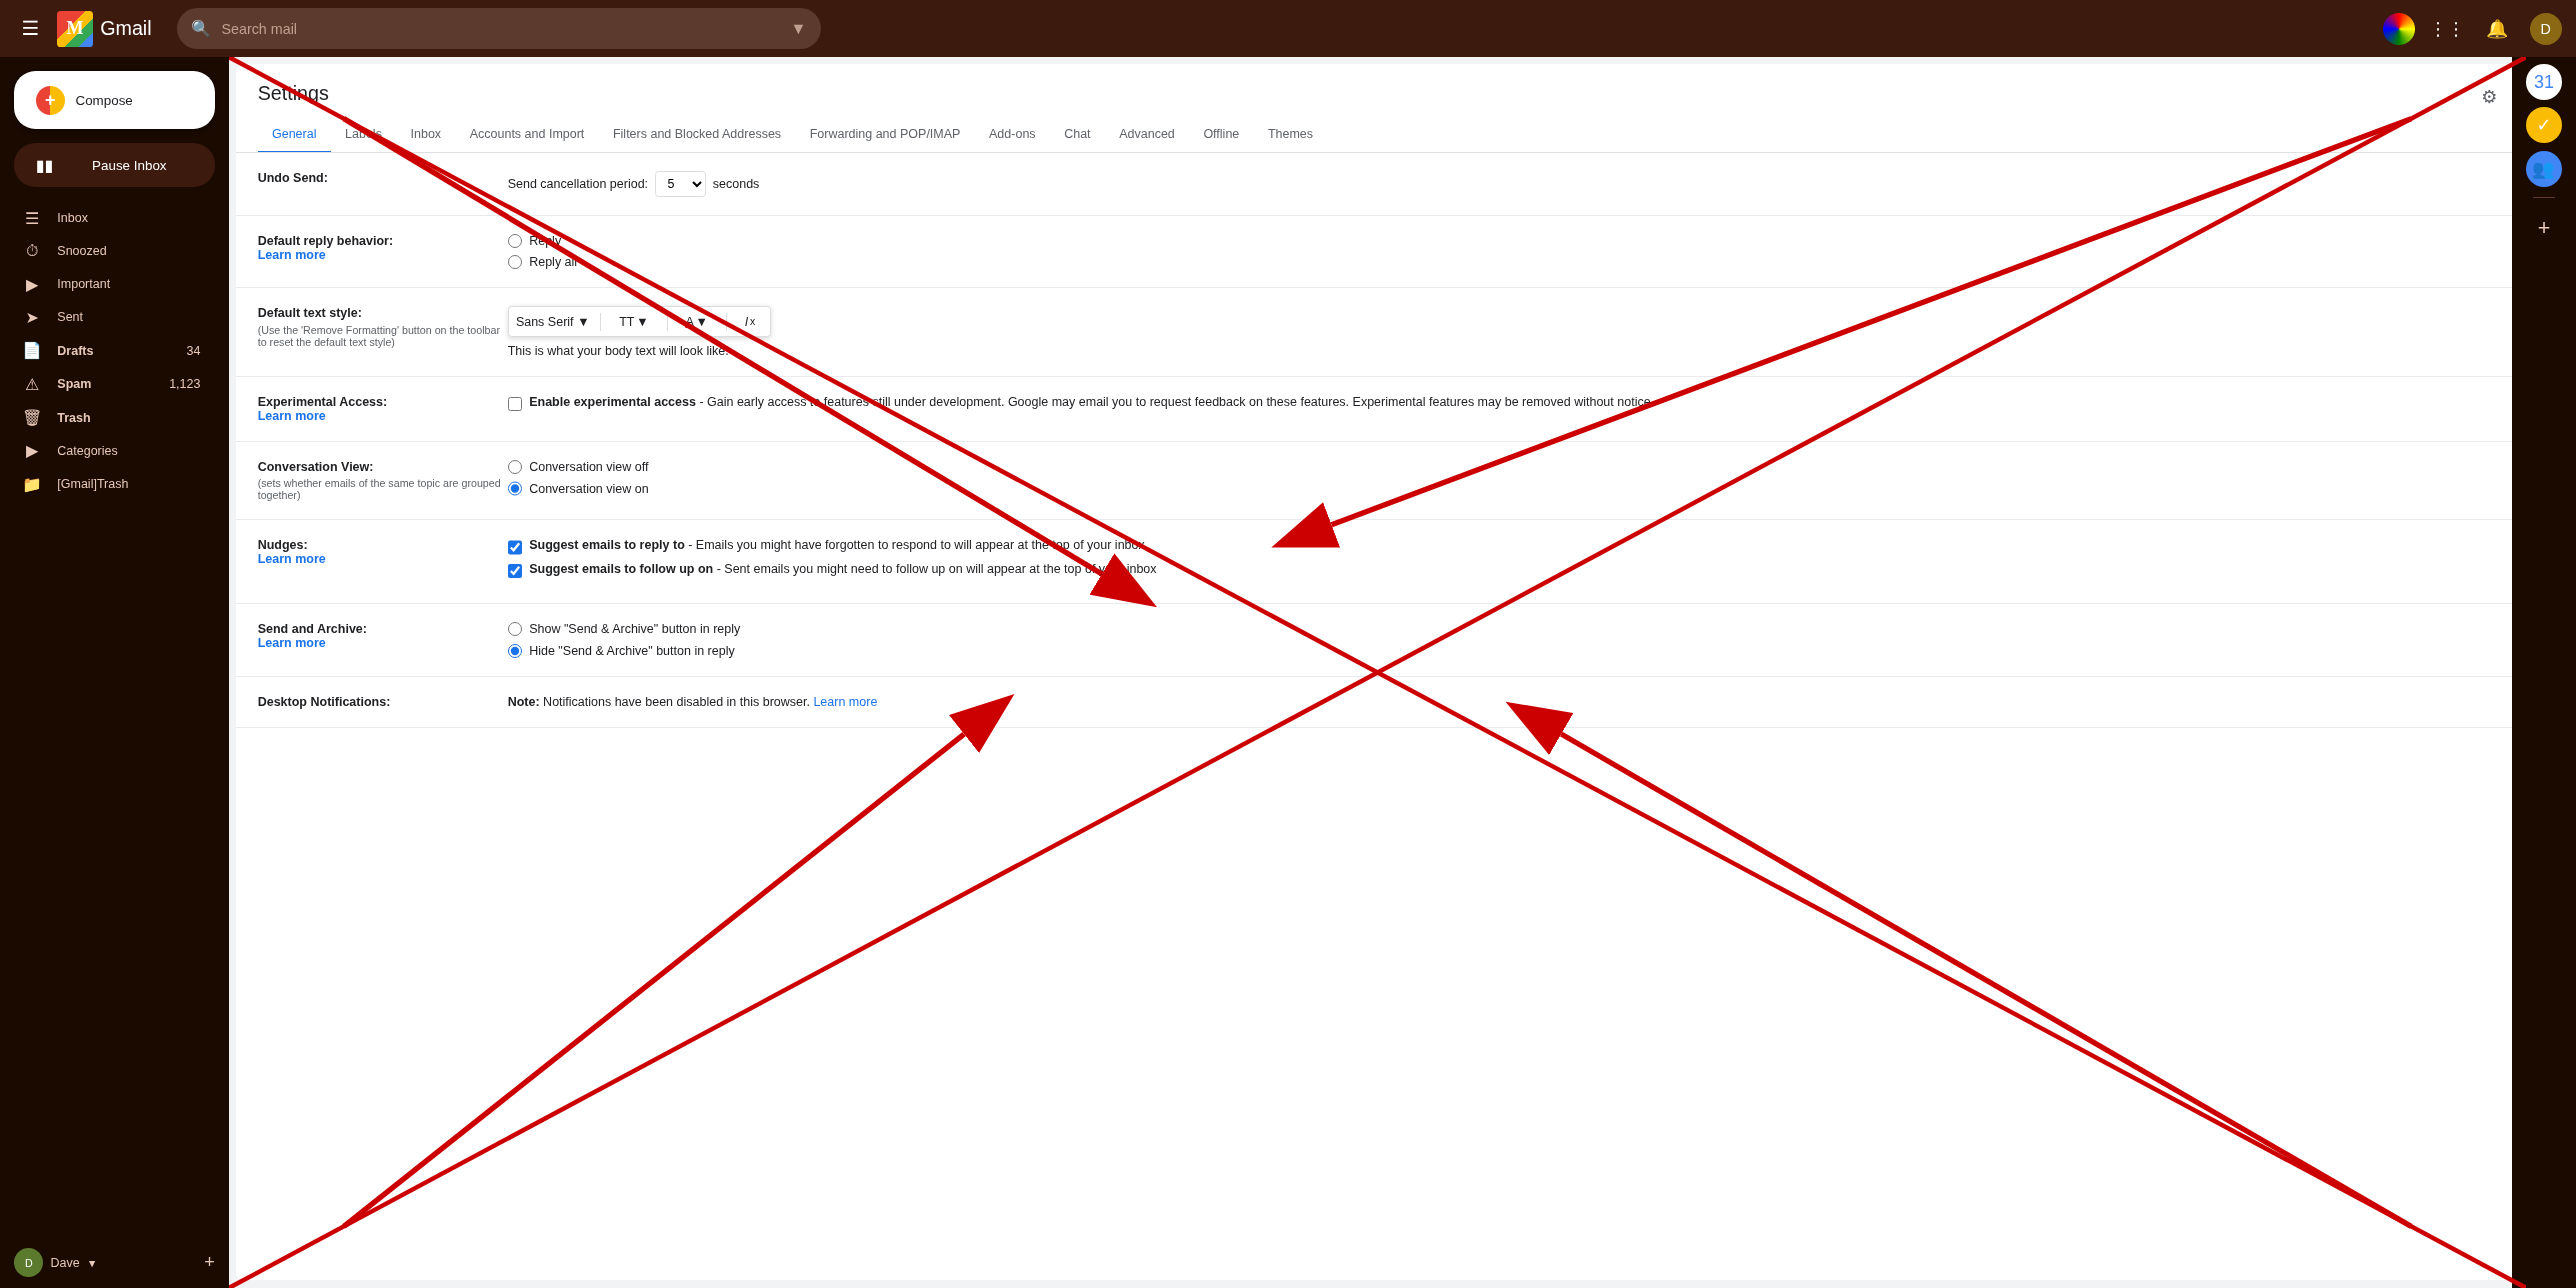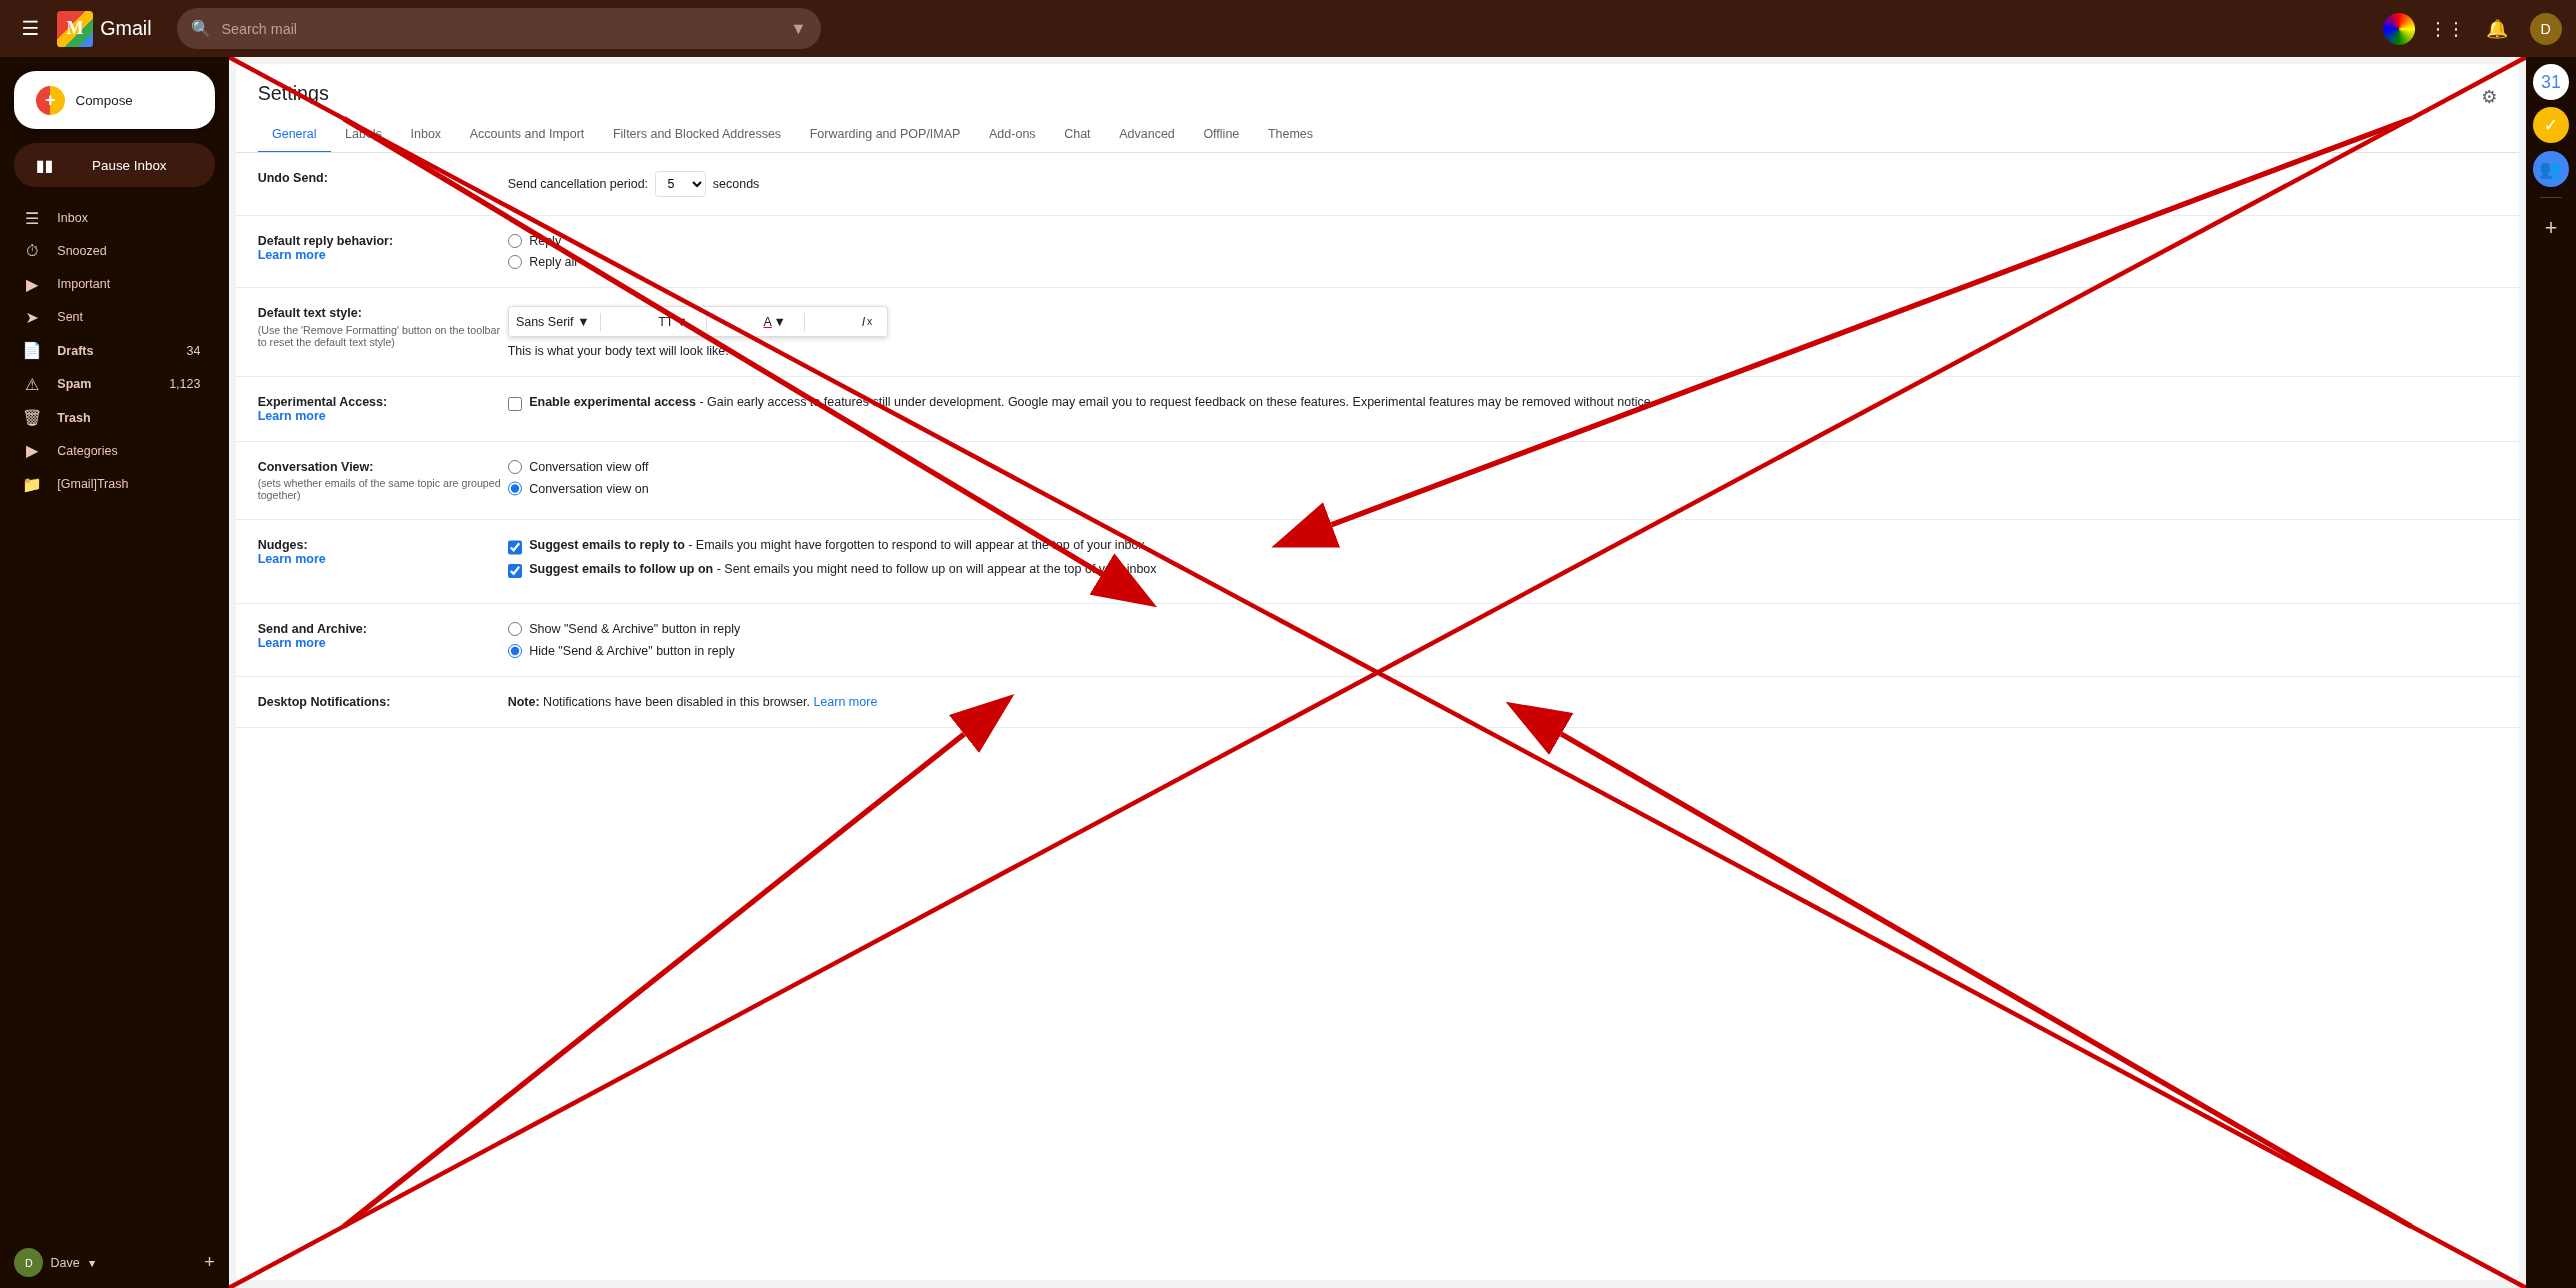--- a/index.html
+++ b/index.html
@@ -97,21 +97,21 @@
       background: #5c7a2e; display: flex; align-items: center; justify-content: center;
       color: white; font-size: 10.7px; overflow: hidden;
     }
     .sidebar-user-name { color: #e8c9b8; font-size: 12.5px; }
     .sidebar-user-arrow { color: #e8c9b8; font-size: 10.7px; }
     .sidebar-add-btn { color: #e8c9b8; font-size: 18px; margin-left: auto; }
 
     
     .right-sidebar {
       position: fixed; right: 0; top: 57px; bottom: 0;
-      width: 50px; background: #1a0a00;
+      width: 64px; background: #1a0a00;
       display: flex; flex-direction: column; align-items: center;
       padding: 7.2px 0; gap: 7.2px;
     }
     .right-icon {
       width: 36px; height: 36px; border-radius: 50%;
       display: flex; align-items: center; justify-content: center;
       color: #e8c9b8; font-size: 18px; cursor: pointer;
     }
     .right-icon.calendar { background: #fff; color: #4285F4; }
     .right-icon.tasks { background: #FBBC05; color: #fff; }
@@ -187,21 +187,21 @@
       align-items: center; padding: 3.6px 7.2px; gap: 7.2px;
       background: #fff; box-shadow: 0 1.8px 5.4px rgba(0,0,0,0.15);
     }
     .toolbar-font-select {
       border: none; font-size: 12.5px; color: #202124; cursor: pointer; background: transparent;
       display: flex; align-items: flex-end; gap: 3.6px;
     }
     .toolbar-sep { width: 0.9px; height: 18px; background: #dadce0; margin: 0 3.6px; }
     .toolbar-btn {
       padding: 3.6px 7.2px; cursor: pointer; font-size: 12.5px; color: #202124;
-      border: none; background: transparent; display: flex; align-items: center; gap: 1.8px; margin-left: 39px;
+      border: none; background: transparent; display: flex; align-items: center; gap: 1.8px;
     }
     .body-text-preview { font-family: sans-serif; font-size: 12.5px; color: #202124; margin-top: 7.2px; }
 
     
     select.time-select {
       border: 0.9px solid #dadce0; border-radius: 3.6px;
       padding: 3.6px 21.5px 3.6px 7.2px; font-size: 12.5px; cursor: pointer; background: #fff;
     }
 
     

